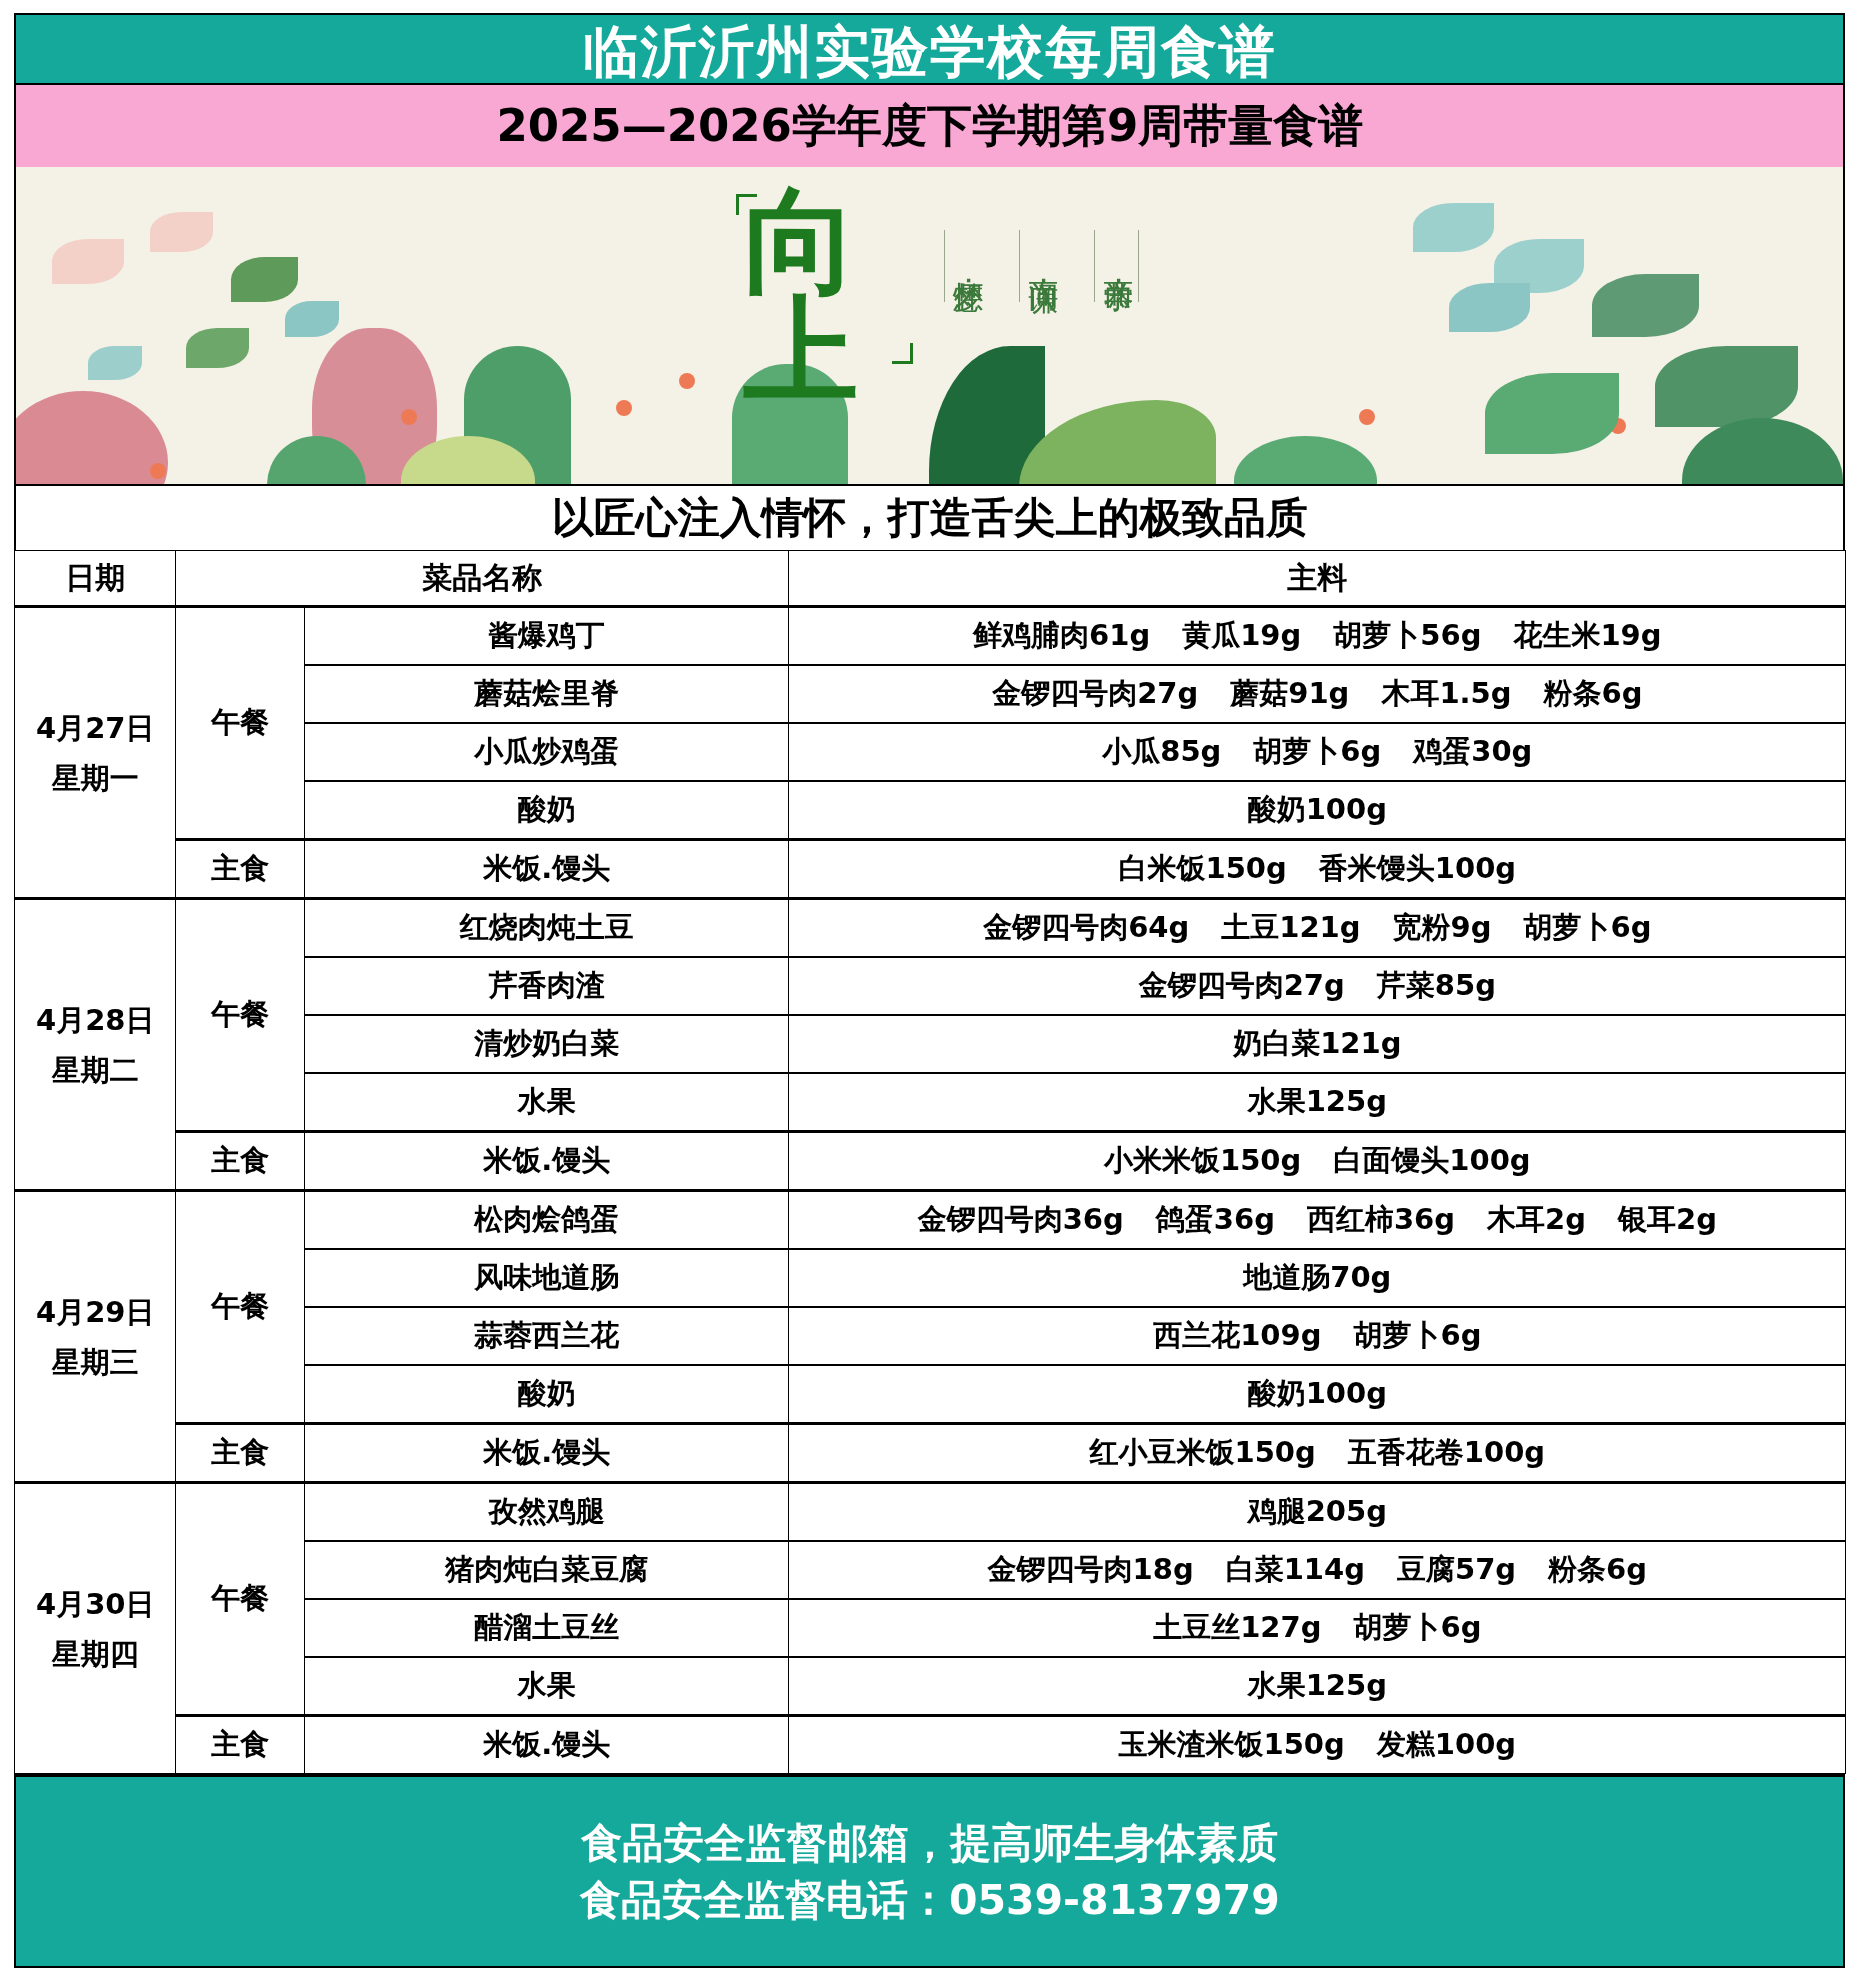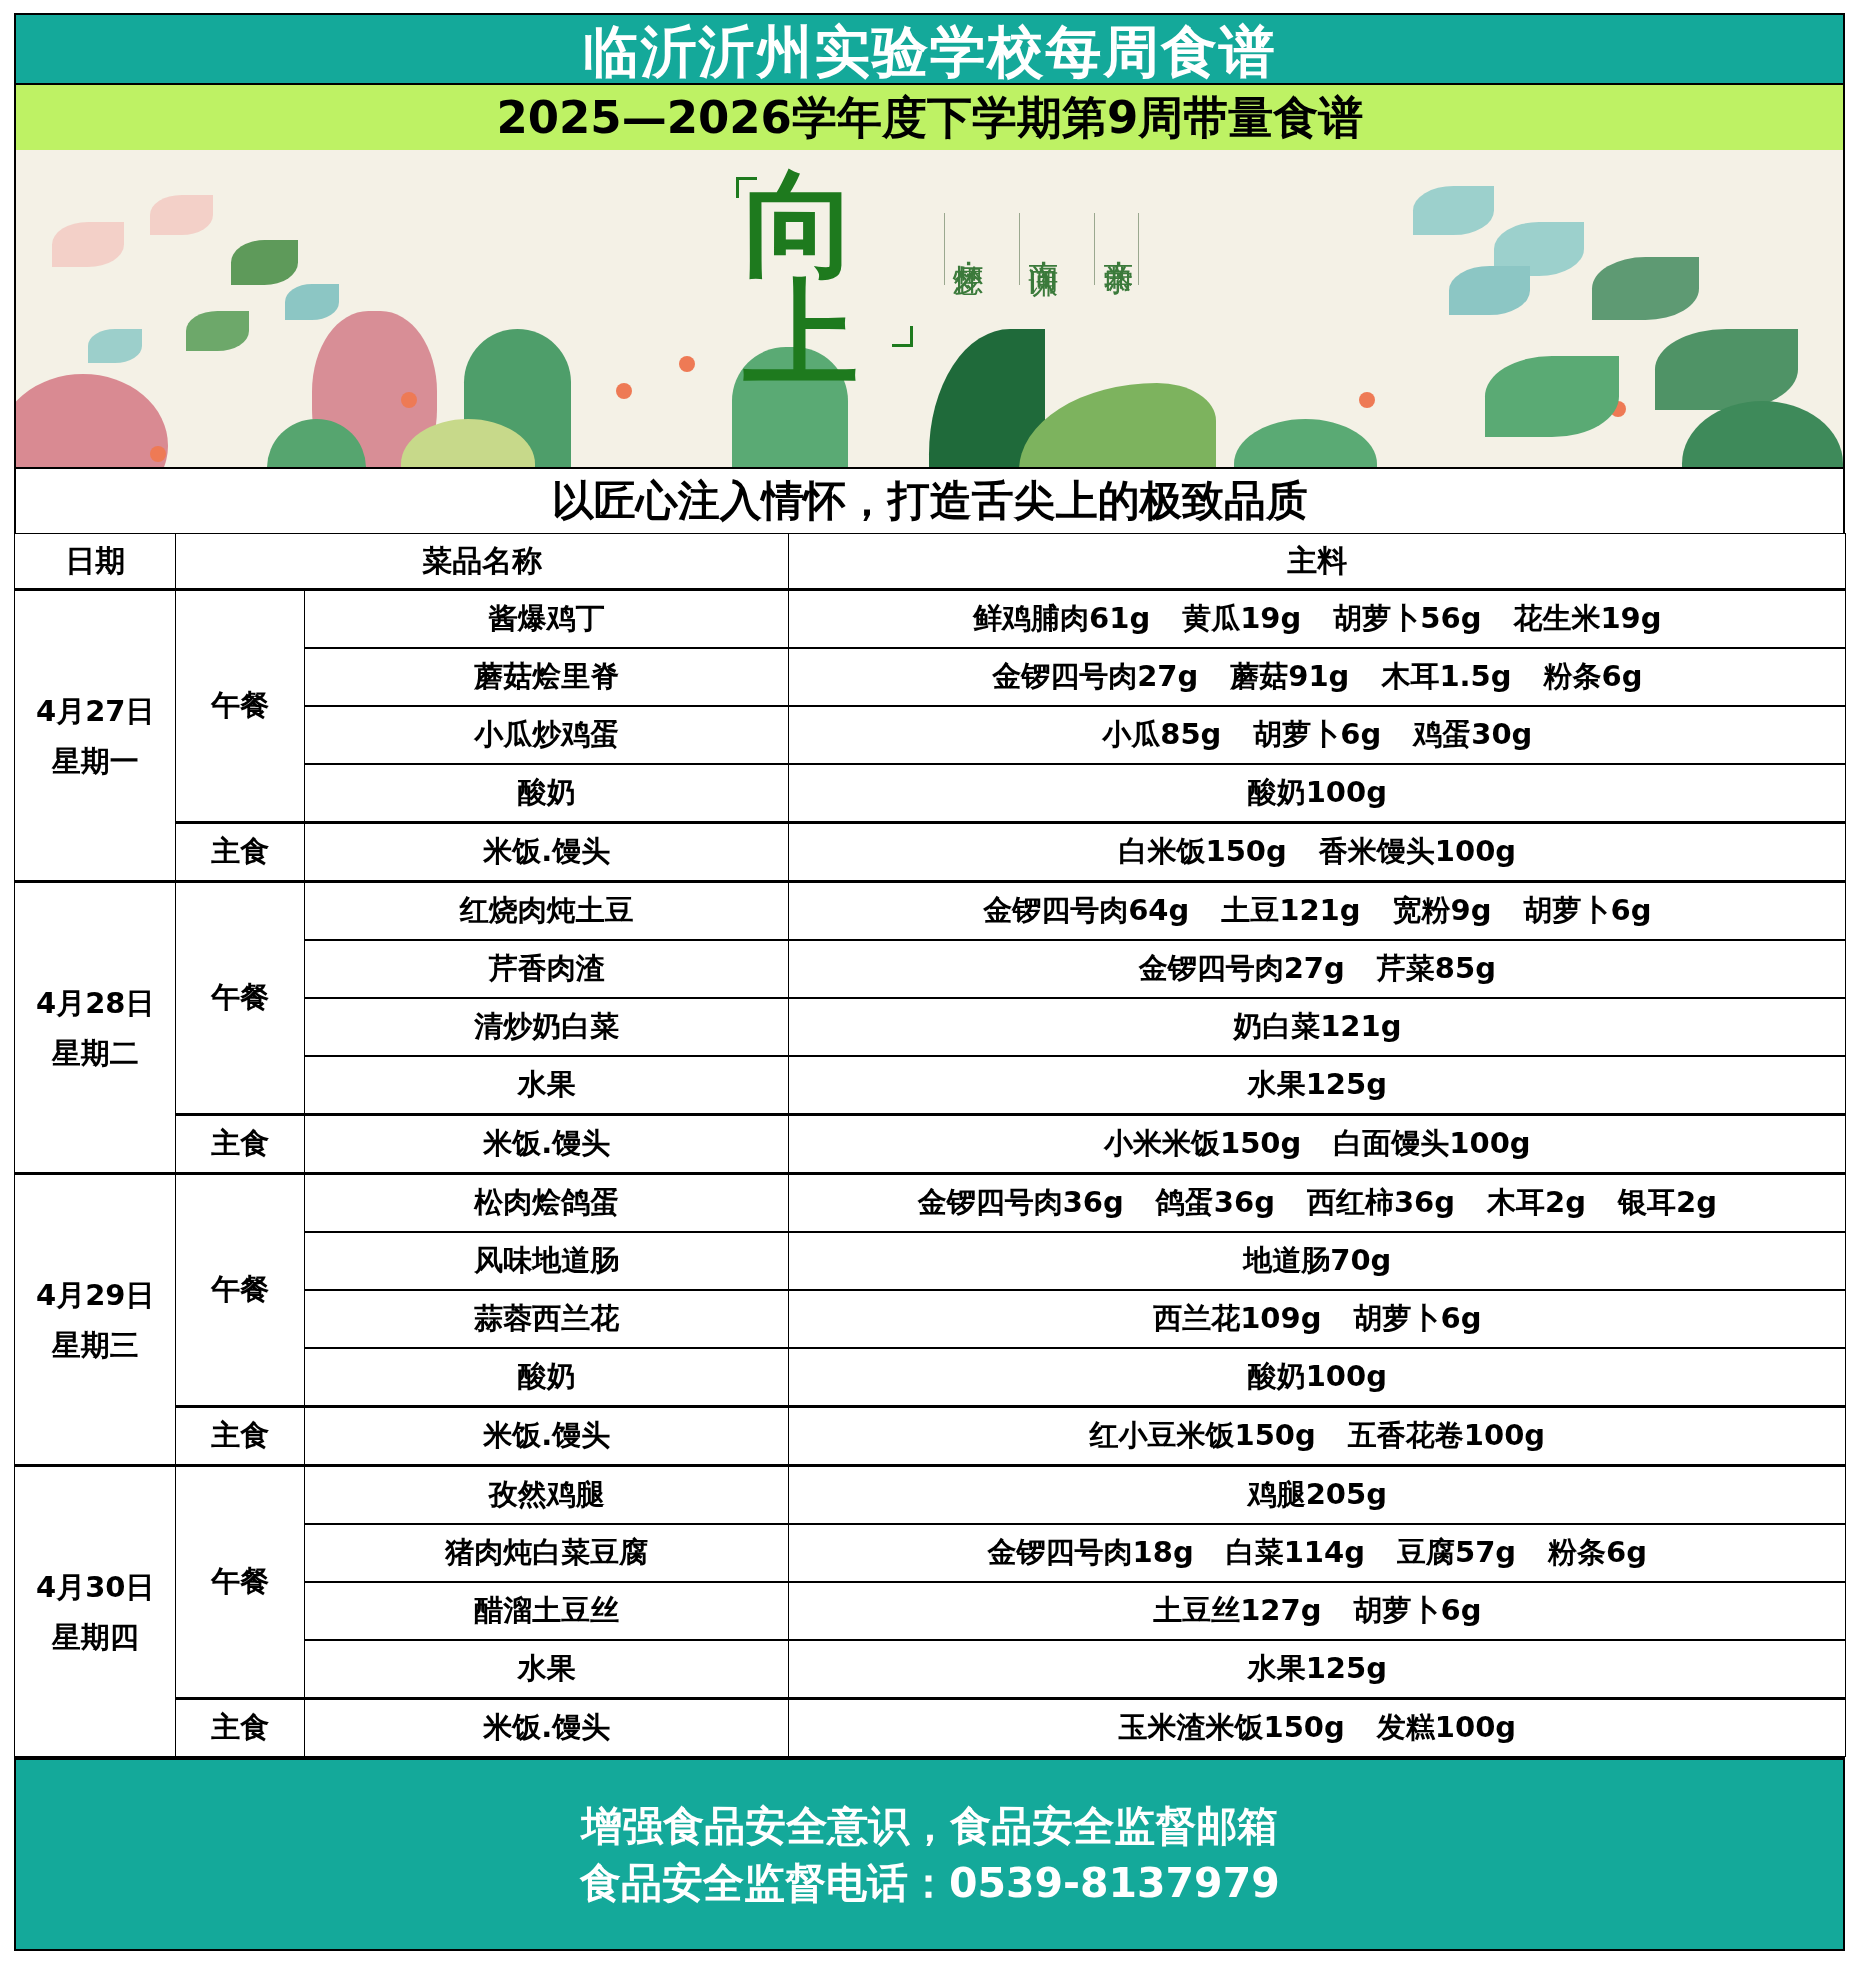--- a/index.html
+++ b/index.html
@@ -2,22 +2,22 @@
 <html style="font-size:14.3px"><head>
 <meta charset="utf-8">
 <style>
   html, body { margin:0; padding:0; background:#ffffff; }
   body { width:1859px; height:1981px; position:relative; overflow:hidden;
          font-family:"DejaVu Sans", "Liberation Sans", sans-serif; color:#000; }
   .sheet { position:absolute; left:14.3px; top:13.4px; width:1831px; }
   .title-bar { height:72px; background:#14A99A; border:2.7px solid #000; box-sizing:border-box;
                display:flex; justify-content:center; }
   .title-bar span { color:#fff; font-size:56px; font-weight:bold; letter-spacing:1.8px; }
-  .subtitle { height:65px; border-left:2.7px solid #000; border-right:2.7px solid #000; box-sizing:border-box;
-              display:flex; align-items:center; justify-content:center; background:#bef264; }
+  .subtitle { height:82px; border-left:2.7px solid #000; border-right:2.7px solid #000; box-sizing:border-box;
+              display:flex; align-items:center; justify-content:center; background:#f9a8d4; }
   .subtitle span { font-size:45px; font-weight:bold; }
   .banner { position:relative; height:317px; background:#F4F1E6; border-left:2.7px solid #000;
             border-right:2.7px solid #000; box-sizing:border-box; overflow:hidden; }
   .slogan { height:66px; border:2.7px solid #000; border-bottom:none; box-sizing:border-box;
             display:flex; align-items:center; justify-content:center; background:#fff; }
   .slogan span { font-size:42px; font-weight:bold; }
   table.menu { border-collapse:collapse; width:1831px; table-layout:fixed; }
   table.menu td, table.menu th { border:1.8px solid #000; text-align:center; vertical-align:middle;
       font-weight:bold; padding:0; }
   table.menu th { height:54px; font-size:30px; }
@@ -224,17 +224,17 @@
         </tr>
         <tr class="staple-row">
           <td class="meal-cell" style="border-top: 3.6px solid rgb(0, 0, 0);">主食</td>
           <td style="border-top: 3.6px solid rgb(0, 0, 0);">米饭.馒头</td>
           <td style="border-top: 3.6px solid rgb(0, 0, 0);"><span class="ing">玉米渣米饭150g</span><span class="ing">发糕100g</span></td>
         </tr>
       </tbody>
   </table>
 
   <div class="footer">
-    <div>增强食品安全意识，食品安全监督邮箱</div>
+    <div>食品安全监督邮箱，提高师生身体素质</div>
     <div>食品安全监督电话：0539-8137979</div>
   </div>
 </div>
 
 
 </body></html>

